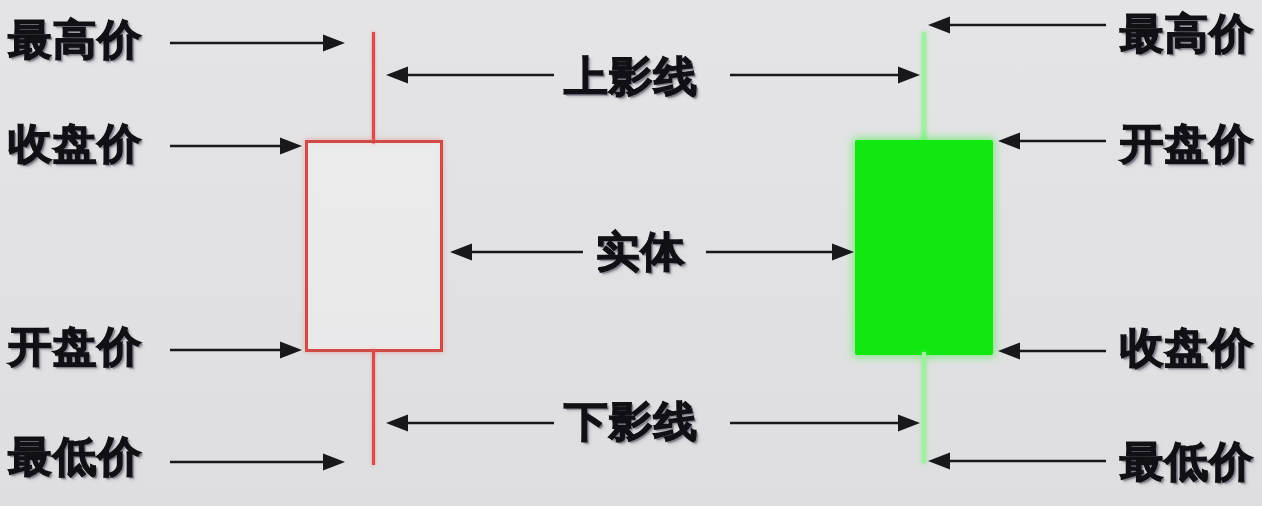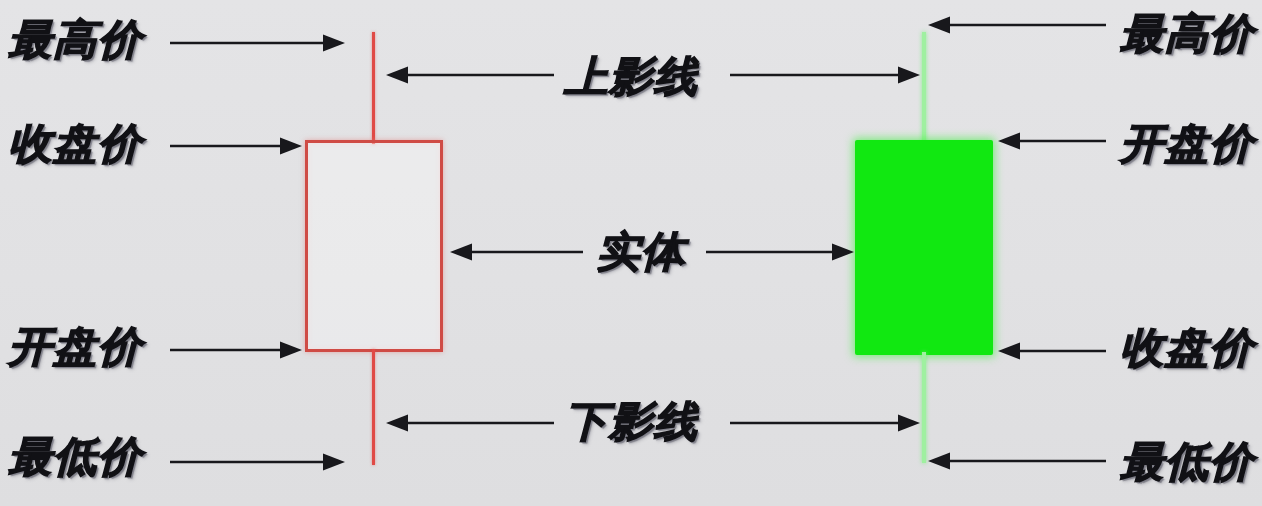--- a/index.html
+++ b/index.html
@@ -7,21 +7,20 @@
     padding: 0;
     background: #e2e2e4;
   }
   #stage {
     position: relative;
     width: 1262px;
     height: 506px;
     background: linear-gradient(180deg, #e4e4e6 0%, #e1e1e3 55%, #dedee0 100%);
     overflow: hidden;
     font-family: "Liberation Sans", "DejaVu Sans", sans-serif;
-    font-style: italic;
   }
 
   
   .label {
     position: absolute;
     font-weight: 700;
     font-size: 42px;
     line-height: 44px;
     letter-spacing: 1px;
     color: #111115;

